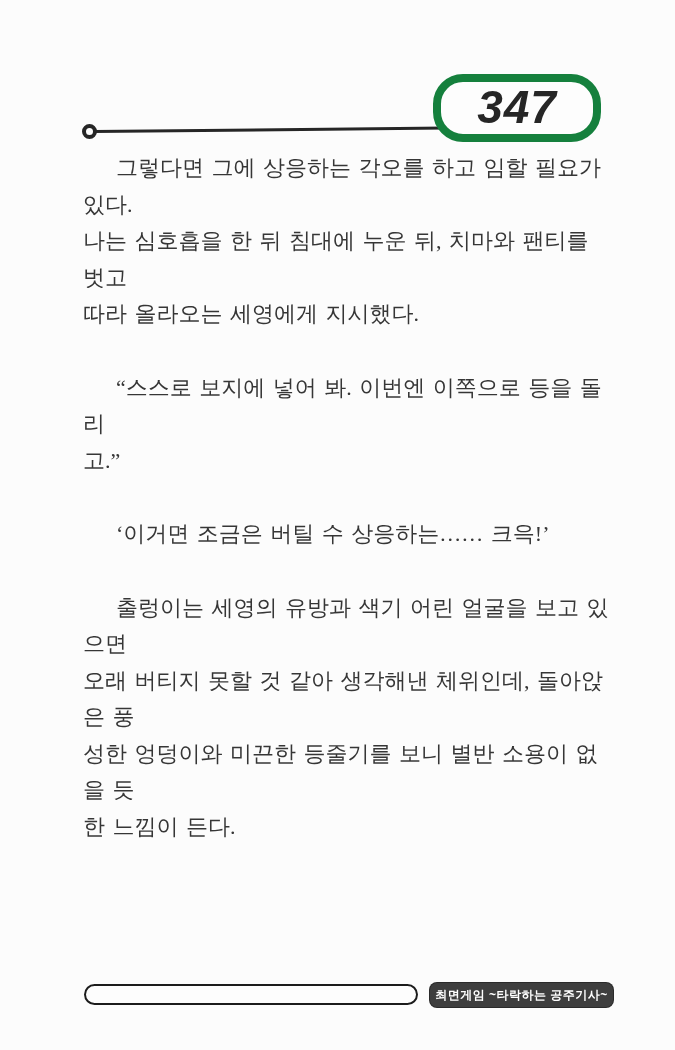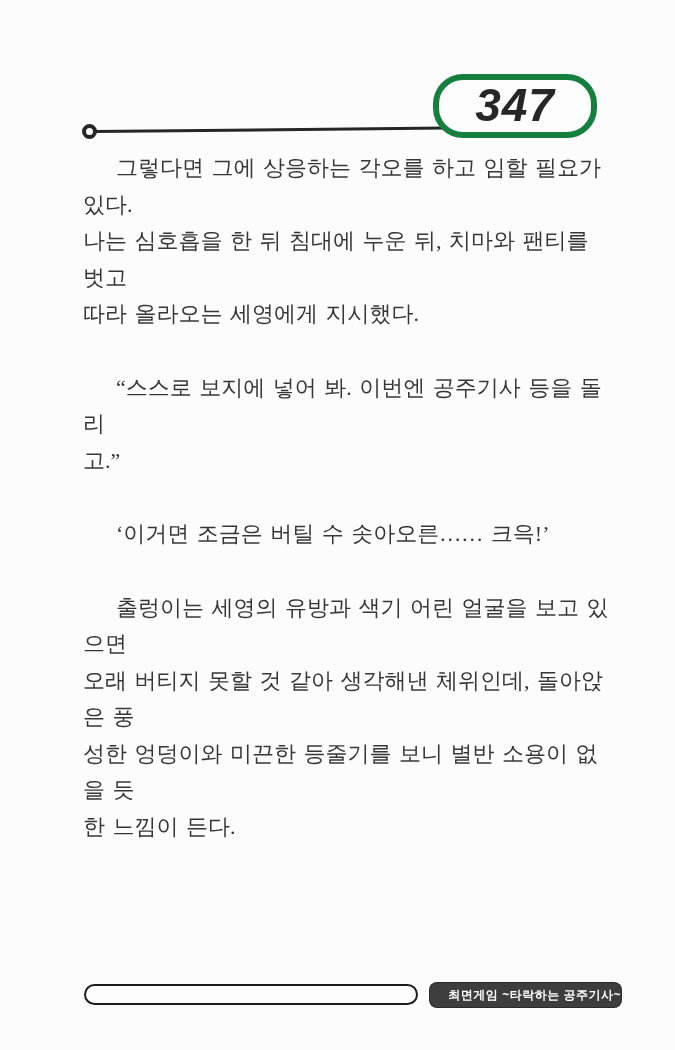--- a/index.html
+++ b/index.html
@@ -26,21 +26,21 @@
     left: 94px; top: 130px;
     width: 352px; height: 3px;
     background: #262626;
     transform: rotate(-0.55deg);
     transform-origin: left center;
   }
   .page-capsule {
     position: absolute;
     left: 433px; top: 74px;
     width: 152px; height: 52px;
-    border: 6px solid #15803d;
+    border: 8px solid #15803d;
     border-radius: 30px;
     background: #fdfdfd;
     display: flex;
     align-items: center;
     justify-content: center;
   }
   .page-capsule .num {
     font-family: "Liberation Sans", sans-serif;
     font-style: italic;
     font-weight: 700;
@@ -78,22 +78,21 @@
   }
   .footer-badge {
     position: absolute;
     left: 430px; top: 983px;
     width: 183px; height: 24px;
     background: #3e3e3e;
     border-radius: 7px;
     box-shadow: 0 0 0 1px #2a2a2a;
     display: flex;
     align-items: center;
-    justify-content: flex-end;
-    padding-left: 8px;
+    justify-content: center;
   }
   .footer-badge .label {
     font-family: "Liberation Sans", sans-serif;
     font-weight: 700;
     font-size: 12px;
     color: #ffffff;
     letter-spacing: 0.5px;
     white-space: nowrap;
   }
 </style>
@@ -103,23 +102,23 @@
 <div class="header-ring"></div>
 <div class="header-rule"></div>
 <div class="page-capsule">
   <span class="num">347</span>
 </div>
 
 <div class="content">
   <p class="para">그렇다면 그에 상응하는 각오를 하고 임할 필요가 있다.
 나는 심호흡을 한 뒤 침대에 누운 뒤, 치마와 팬티를 벗고
 따라 올라오는 세영에게 지시했다.</p>
-  <p class="para">“스스로 보지에 넣어 봐. 이번엔 공주기사 등을 돌리
+  <p class="para">“스스로 보지에 넣어 봐. 이번엔 이쪽으로 등을 돌리
 고.”</p>
-  <p class="para">‘이거면 조금은 버틸 수 솟아오른…… 크윽!’</p>
+  <p class="para">‘이거면 조금은 버틸 수 상응하는…… 크윽!’</p>
   <p class="para">출렁이는 세영의 유방과 색기 어린 얼굴을 보고 있으면
 오래 버티지 못할 것 같아 생각해낸 체위인데, 돌아앉은 풍
 성한 엉덩이와 미끈한 등줄기를 보니 별반 소용이 없을 듯
 한 느낌이 든다.</p>
 
 </div>
 
 <div class="footer-pill"></div>
 <div class="footer-badge">
   <span class="label">최면게임 ~타락하는 공주기사~</span>

